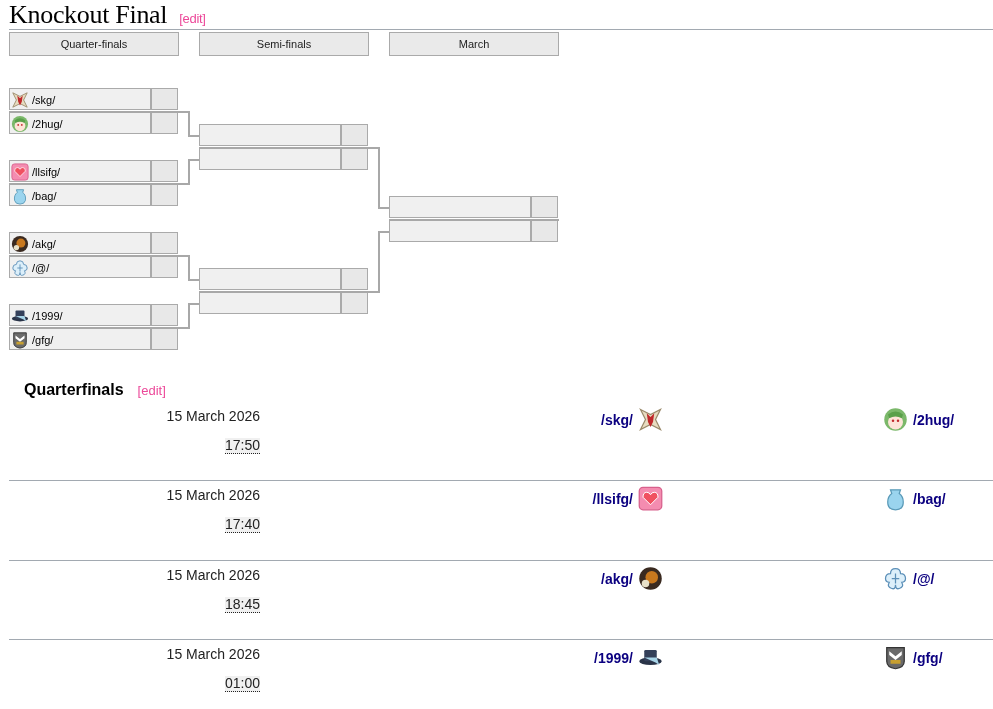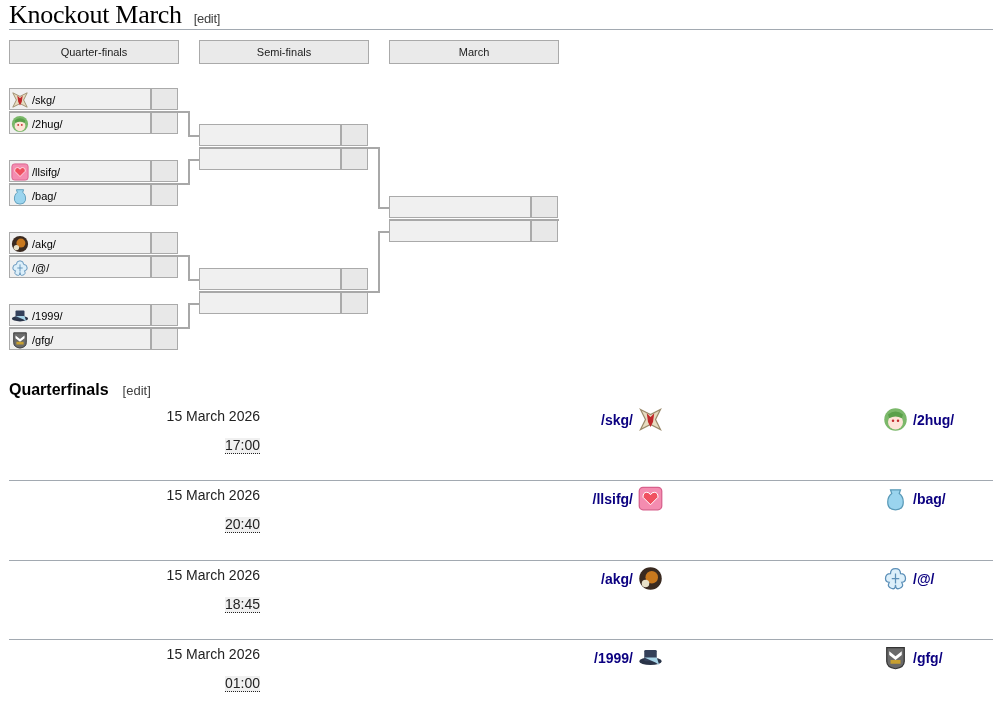--- a/index.html
+++ b/index.html
@@ -1,27 +1,27 @@
 <!DOCTYPE html>
 <html><head>
 <meta charset="utf-8">
 <style>
   html, body { margin:0; padding:0; background:#fff; }
   body { width:993px; height:709px; position:relative; overflow:hidden; font-family:"Liberation Sans", sans-serif; color:#222; }
   .h1 { position:absolute; left:9px; top:0px; font-family:"DejaVu Serif", "Liberation Serif", serif; font-size:23px; color:#000; letter-spacing:-0.3px; }
   .h1 .t { font-family:"Liberation Serif", serif; font-size:26px; }
   .edit { font-family:"Liberation Sans", sans-serif; font-size:13px; color:#0645ad; margin-left:12px; }
-  .edit a { color:#404040; text-decoration:none; }
+  .edit a { color:#ec4899; text-decoration:none; }
   .rule { position:absolute; left:9px; right:0; top:29px; height:1px; background:#a2a9b1; }
-  .round-hdr { position:absolute; top:40px; width:168px; height:22px; background:#eaeaea; border:1px solid #aaa; font-size:11px; text-align:center; line-height:22px; color:#222; }
+  .round-hdr { position:absolute; top:32px; width:168px; height:22px; background:#eaeaea; border:1px solid #aaa; font-size:11px; text-align:center; line-height:22px; color:#222; }
   .team { position:absolute; width:142px; height:22px; background:#f0f0f0; border:1px solid #aaa; font-size:11px; line-height:22px; color:#000; box-sizing:border-box; }
   .score { position:absolute; width:27px; height:22px; background:#e8e8e8; border:1px solid #aaa; box-sizing:border-box; }
   .team .icon { display:inline-block; width:18px; height:18px; vertical-align:middle; margin:0 3px 0 1px; position:relative; top:-1px; }
   .line { position:absolute; background:#a8a8a8; }
-  .h2 { position:absolute; left:9px; top:381px; font-size:16px; font-weight:bold; color:#000; }
+  .h2 { position:absolute; left:24px; top:381px; font-size:16px; font-weight:bold; color:#000; }
   .h2 .edit { font-weight:normal; font-size:13px; margin-left:14px; }
   .match { position:absolute; left:9px; width:984px; height:80px; }
   .match .date { position:absolute; right:733px; top:10px; font-size:14px; color:#222; white-space:nowrap; }
   .match .time { position:absolute; right:733px; top:40px; font-size:14px; color:#222; background:#f0f0f0; border-bottom:1px dotted #222; line-height:15px; }
   .match .t1 { position:absolute; right:330px; top:9px; font-size:14px; font-weight:bold; color:#0b0080; display:flex; align-items:center; gap:5px; }
   .match .t2 { position:absolute; left:874px; top:9px; font-size:14px; font-weight:bold; color:#0b0080; display:flex; align-items:center; gap:5px; }
   .match .t1 .ic, .match .t2 .ic { width:25px; height:25px; display:inline-block; }
   .sep { position:absolute; left:9px; right:0; height:1px; background:#a2a9b1; }
   a.lnk { color:#0b0080; text-decoration:none; }
 </style>
@@ -64,21 +64,21 @@
     </symbol>
     <symbol id="ic-gfg" viewBox="0 0 20 20">
       <path d="M3 2 L17 2 L17 13 Q17 18 10 19 Q3 18 3 13 Z" fill="#6a6a6a" stroke="#333"></path>
       <path d="M5 5 L10 9 L15 5 L15 8 L10 12 L5 8 Z" fill="#fff"></path>
       <rect x="6" y="12" width="8" height="3" fill="#c8a030"></rect>
     </symbol>
   </defs>
 </svg>
 
 <div class="h1">
-  <span class="t">Knockout March</span><span class="edit"><a href="#">[edit]</a></span>
+  <span class="t">Knockout Final</span><span class="edit"><a href="#">[edit]</a></span>
 </div>
 <div class="rule"></div>
 
 <div class="round-hdr" style="left:9px">Quarter-finals</div>
 <div class="round-hdr" style="left:199px">Semi-finals</div>
 <div class="round-hdr" style="left:389px">March</div>
 
 <div>
   <div class="team" style="left:9px;top:88px"><svg class="icon">
         <use href="#ic-skg"></use>
@@ -168,39 +168,39 @@
 
   <div class="line" style="left:389px;top:219px;width:170px;height:2px"></div>
 </div>
 
 <div class="h2">
   <span>Quarterfinals</span><span class="edit"><a href="#">[edit]</a></span>
 </div>
 
 <div class="match" style="top:398px">
   <div class="date">15 March 2026</div>
-  <div class="time">17:00</div>
+  <div class="time">17:50</div>
   <div class="t1">
       <a class="lnk" href="#">/skg/</a>
       <svg class="ic">
         <use href="#ic-skg"></use>
       </svg>
     </div>
   <div class="t2">
       <svg class="ic">
         <use href="#ic-2hug"></use>
       </svg>
       <a class="lnk" href="#">/2hug/</a>
     </div>
 </div>
 <div class="sep" style="top:480px"></div>
 
 <div class="match" style="top:477px">
   <div class="date">15 March 2026</div>
-  <div class="time">20:40</div>
+  <div class="time">17:40</div>
   <div class="t1">
       <a class="lnk" href="#">/llsifg/</a>
       <svg class="ic">
         <use href="#ic-llsifg"></use>
       </svg>
     </div>
   <div class="t2">
       <svg class="ic">
         <use href="#ic-bag"></use>
       </svg>

